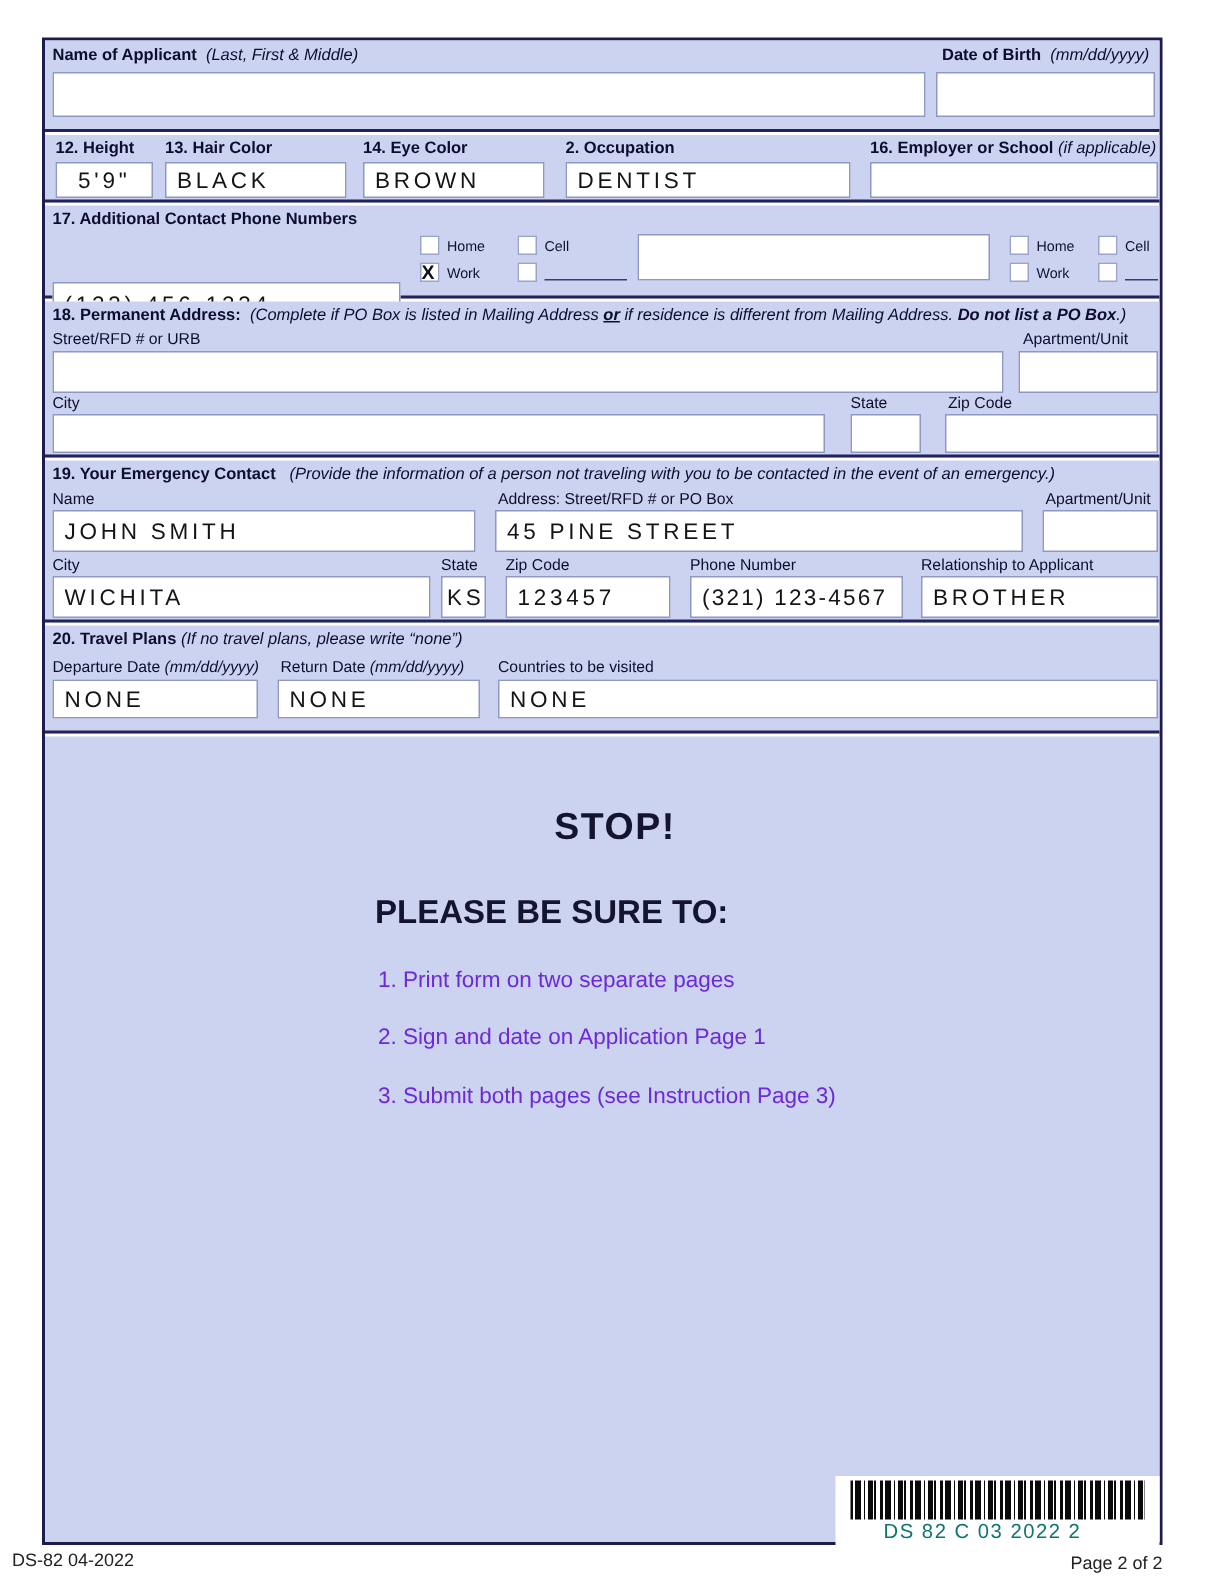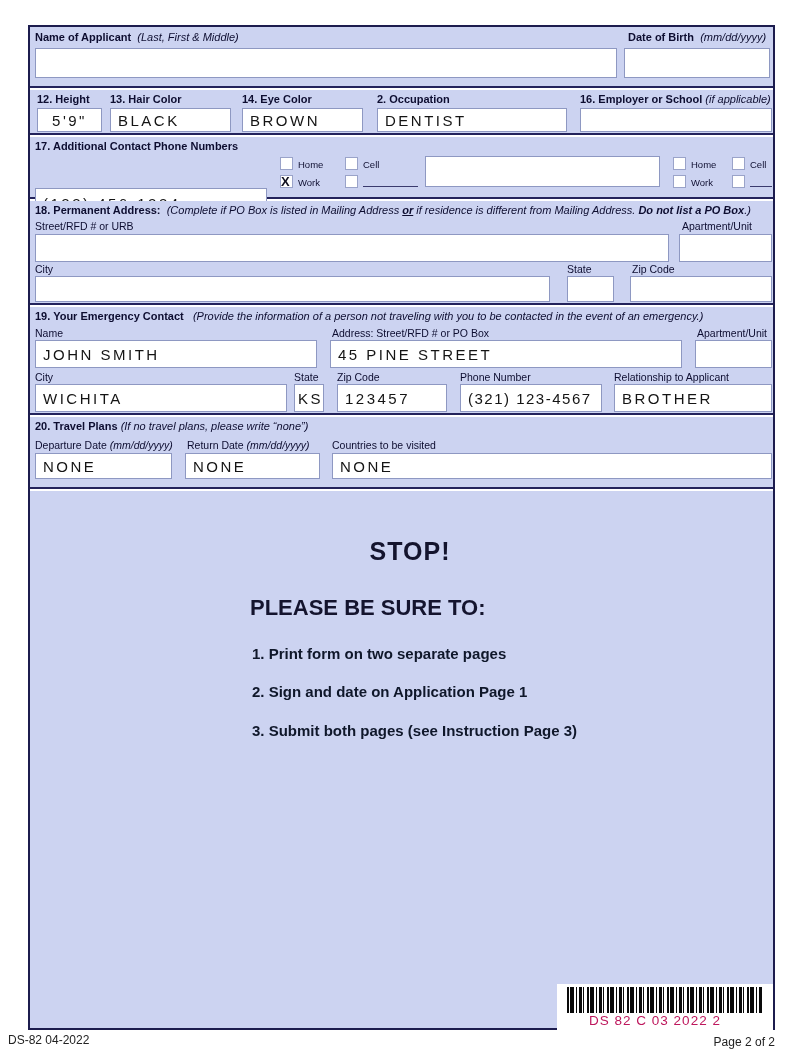--- a/index.html
+++ b/index.html
@@ -18,27 +18,27 @@
          font-family:"Liberation Sans", sans-serif; font-size:15px; letter-spacing:2.5px;
          color:#141414; padding:0 7px; outline:none; }
   .cb { position:absolute; width:13px; height:13px; background:#ffffff;
         border:1px solid #9aa3c9; }
   .cblbl { position:absolute; font-size:9.5px; color:#101032; }
   .xmark { position:absolute; font-size:13px; font-weight:bold; color:#101020; }
   .wline { position:absolute; border-bottom:1.5px solid #3a3a6e; height:1px; }
   .stoptitle { position:absolute; font-size:25px; font-weight:bold; color:#14142e;
                letter-spacing:1px; width:320px; left:220px; text-align:center; }
   .stopsub { position:absolute; font-size:22px; font-weight:bold; color:#14142e; }
-  .stopitem { position:absolute; font-size:15px; font-weight:bold; color:#0f172a; }
+  .stopitem { position:absolute; font-size:15px; font-weight:normal; color:#6d28d9; }
   .barbox { position:absolute; left:527px; top:493px; width:216px; height:46px; background:#ffffff; }
   .bars { position:absolute; left:10px; top:3px; width:196px; height:26px; background:
           repeating-linear-gradient(90deg,#0a0a0a 0 2px,#fff 2px 3px,#0a0a0a 3px 7px,#fff 7px 9px,
           #0a0a0a 9px 10px,#fff 10px 12px,#0a0a0a 12px 15px,#fff 15px 16px,#0a0a0a 16px 17px,#fff 17px 20px); }
   .barcap { position:absolute; left:0; top:29px; width:196px; text-align:center;
-            font-size:13.5px; color:#be185d; letter-spacing:1px; }
+            font-size:13.5px; color:#0f766e; letter-spacing:1px; }
   .footer-l { position:absolute; left:8px; top:1033px; font-size:12px; color:#222; }
   .footer-r { position:absolute; right:28px; top:1035px; font-size:12px; color:#222; }
 </style>
 </head>
 <body>
 
 <div class="form">
 
   <div class="sec" style="top:0; height:61px;">
     <div class="lbl" style="left:5px; top:4px;"><span class="b">Name of Applicant</span>&nbsp; <span class="i">(Last, First &amp; Middle)</span></div>

